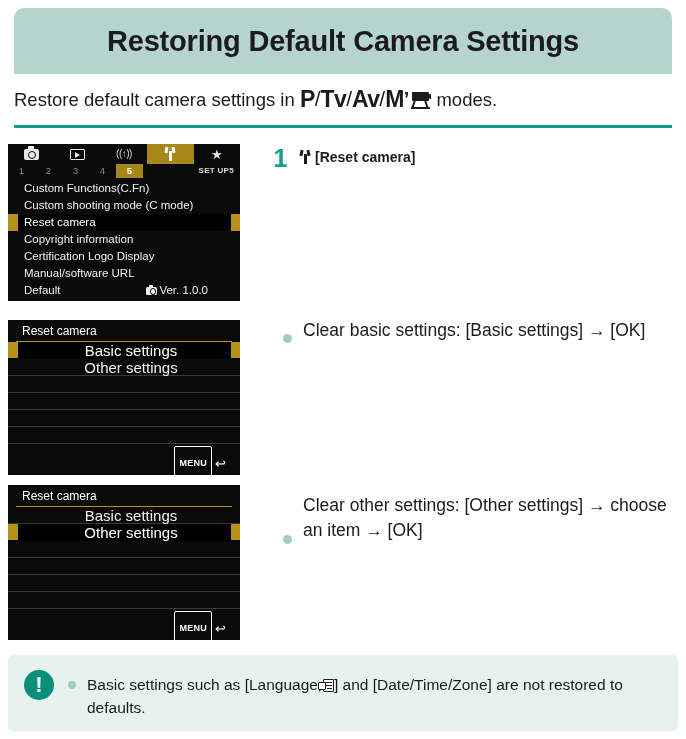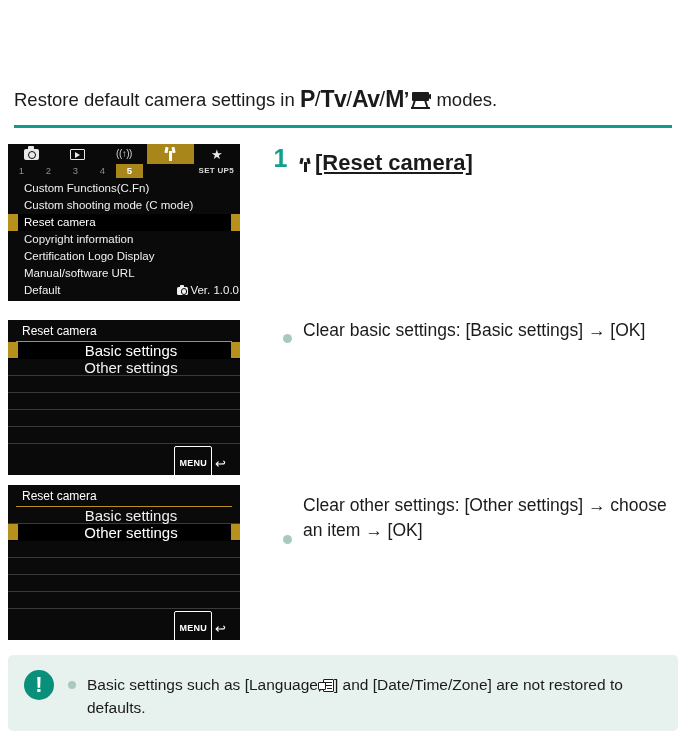--- a/index.html
+++ b/index.html
@@ -147,21 +147,21 @@
   .mrow.sel { background:#000000; color:#ffffff; }
   .mrow.sel:before {
     content:""; position:absolute; left:0; top:0; width:10px; height:100%;
     background:#b8901c;
   }
   .mrow.sel:after {
     content:""; position:absolute; right:0; top:0; width:9px; height:100%;
     background:#b8901c;
   }
   .mrow .right {
-    position:absolute; right: 1px; display:flex; align-items:center; gap:2px;
+    position:absolute; right: 32px; display:flex; align-items:center; gap:2px;
   }
   .mini-cam {
     position:relative; display:inline-block; width:11px; height:8px;
     background:#f0f0f0; border-radius:1.5px; vertical-align:-1px;
   }
   .mini-cam:before{
     content:""; position:absolute; left:3px; top:-1.8px; width:4px; height:2px;
     background:#f0f0f0; border-radius:1px 1px 0 0;
   }
   .mini-cam:after{
@@ -210,23 +210,22 @@
   .step {
     position:absolute; left: 272px; width: 408px;
     display:flex; align-items:flex-start; gap:10px;
   }
   #step1 { top: 146px; }
   .step-num {
     font-size: 25px; font-weight: bold; color:#11a08e; line-height:1;
     width: 17px; text-align:center;
   }
   .step-text {
-    font-size: 22px; font-weight:bold; color:#1b1b1b; line-height:1.25;
+    font-size: 14px; font-weight:bold; color:#1b1b1b; line-height:1.25;
     padding-top: 3px;
-    text-decoration: underline;
   }
   .wrench-inline {
     position:relative; display:inline-block; width:12px; height:14px;
     vertical-align:-2px; margin-right:4px;
   }
   .wrench-inline .stem {
     position:absolute; left:4.5px; top:4px; width:3px; height:10px; background:#1b1b1b;
   }
   .wrench-inline .jawL {
     position:absolute; left:1px; top:0; width:3px; height:6px; background:#1b1b1b;
@@ -293,20 +292,23 @@
   .lang-glyph .tail {
     position:absolute; left:1.5px; top:10px; width:0; height:0;
     border-left:3px solid #1b1b1b; border-bottom:3px solid transparent;
   }
 </style>
 </head>
 <body>
 
 <div class="page">
 
+  <div class="header-band">
+    <div class="header-title">Restoring Default Camera Settings</div>
+  </div>
 
   <div class="subtitle">
     <span>Restore default camera settings in </span><span class="mode-icons">P</span><span class="mode-slash">/</span><span class="mode-icons">Tv</span><span class="mode-slash">/</span><span class="mode-icons">Av</span><span class="mode-slash">/</span><span class="mode-icons">M</span><span class="apostrophe">’</span><span class="movie-glyph"><span class="body"></span><span class="lens"></span><span class="legL"></span><span class="legR"></span><span class="foot"></span></span><span> modes.</span>
   </div>
 
   <div class="rule-teal"></div>
 
   <div class="cam-shot" id="shot1">
     <div class="tabrow">
       <div class="tab">

